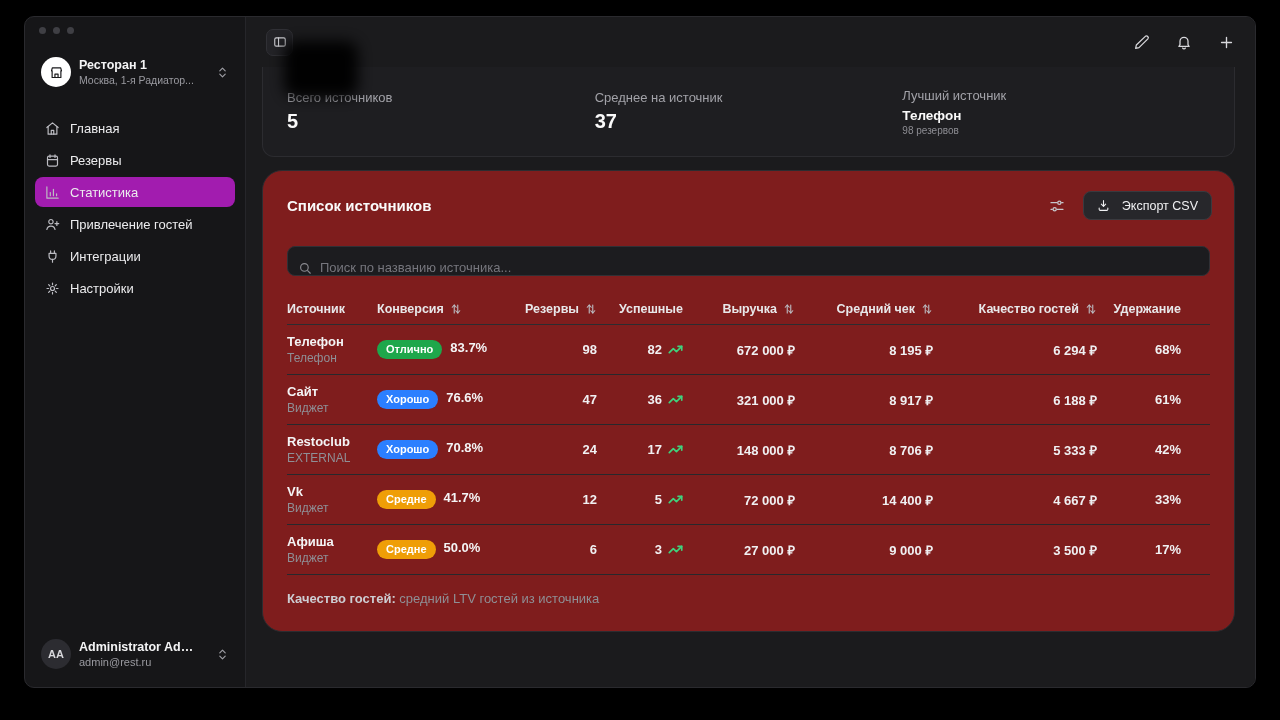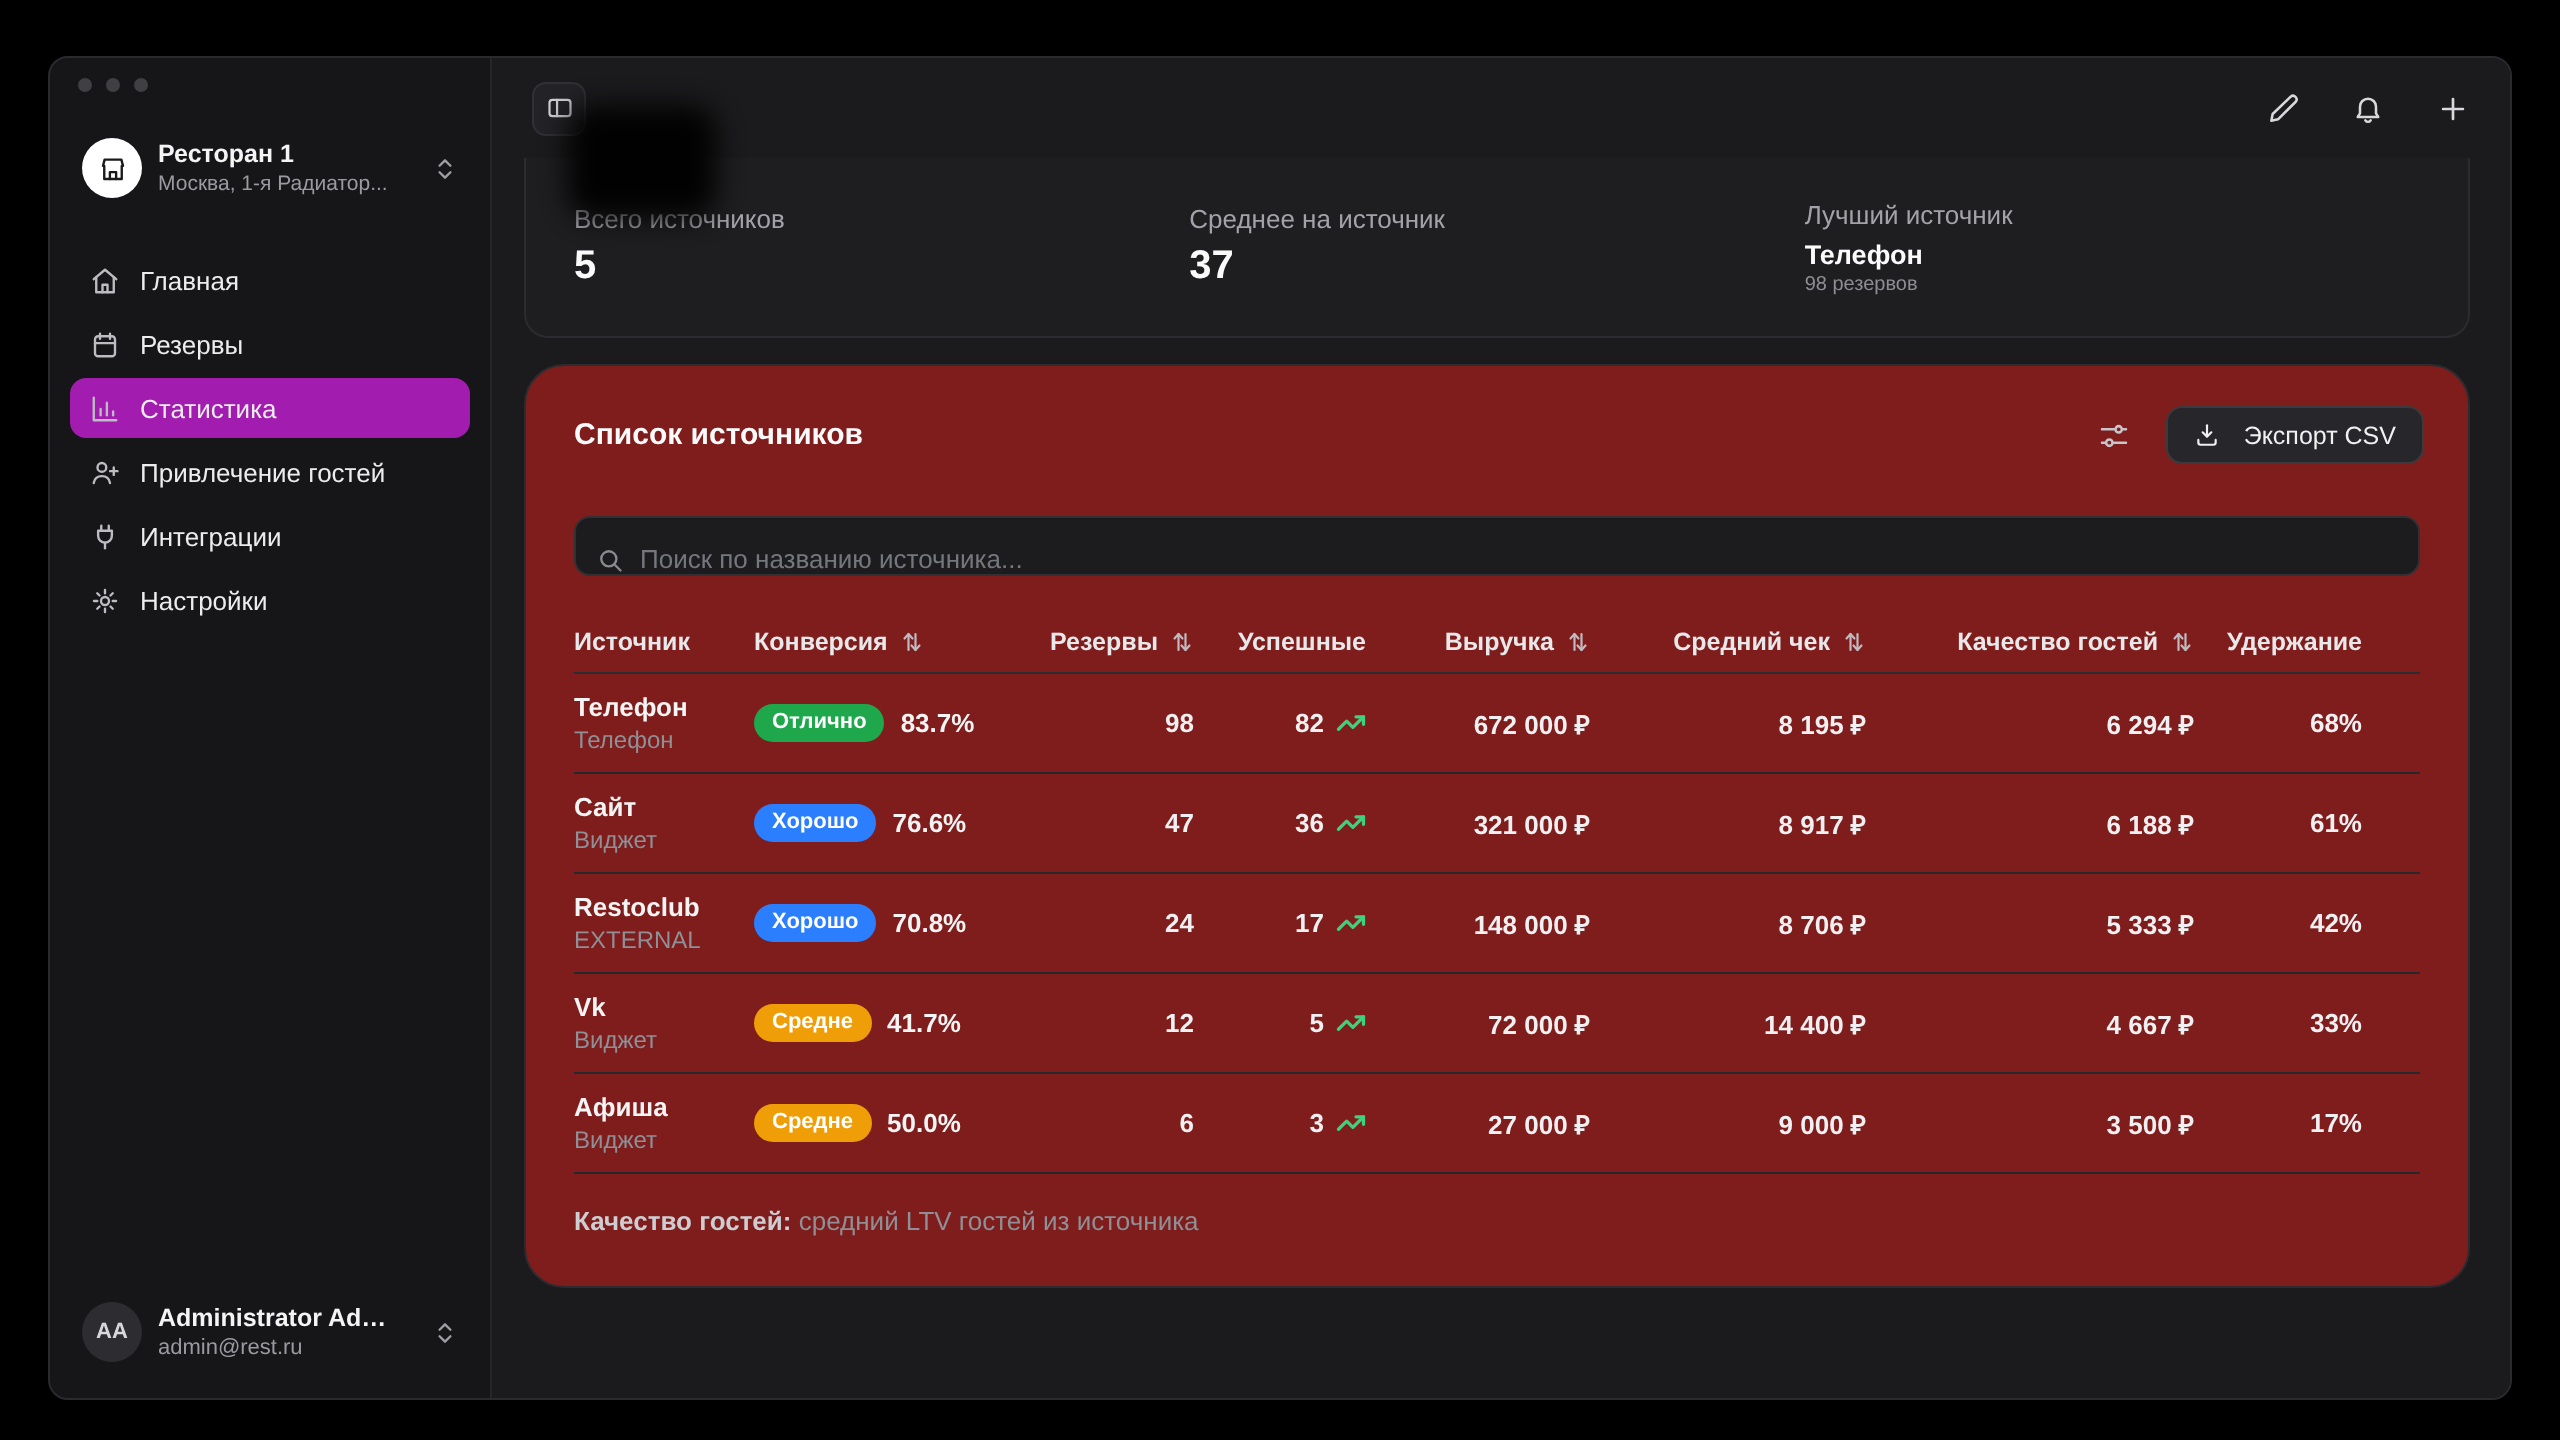--- a/index.html
+++ b/index.html
@@ -1,20 +1,20 @@
 <!DOCTYPE html>
 <html><head>
 <meta charset="utf-8">
 <style>
   * { box-sizing: border-box; margin: 0; padding: 0; }
   html, body { width: 1280px; height: 720px; background: #000; overflow: hidden;
     font-family: "Liberation Sans", sans-serif; }
   svg { display: block; }
 
-  .window { position: absolute; left: 24px; top: 28px; width: 1232px; height: 672px;
+  .window { position: absolute; left: 24px; top: 16px; width: 1232px; height: 672px;
     background: #161618; border: 1px solid #2a2a2e; border-radius: 10px; overflow: hidden; }
 
   .dots { position: absolute; left: 14px; top: 10px; display: flex; gap: 7px; z-index: 30; }
   .dot { width: 7px; height: 7px; border-radius: 50%; background: #3f3f44; }
 
   
   .sidebar { position: absolute; left: 0; top: 0; bottom: 0; width: 220px;
     padding: 38px 10px 14px; display: flex; flex-direction: column; }
   .rest { display: flex; align-items: center; gap: 8px; padding: 2px 6px; border-radius: 8px; cursor: pointer; }
   .rest-logo { width: 30px; height: 30px; border-radius: 50%; background: #fff; color: #1a1a1c;
@@ -80,21 +80,21 @@
   .thead, .trow { display: grid;
     grid-template-columns: 90px 130px 90px 86px 112px 138px 164px 84px;
     padding-right: 34px; align-items: center; }
   .thead { height: 32px; border-bottom: 1px solid #2c2c30; }
   .th { font-size: 12.5px; font-weight: bold; color: #e8e8ea; display: flex; align-items: center; gap: 6px; white-space: nowrap; }
   .th.r { justify-content: flex-end; }
   .sort { color: #bcbcc2; display: flex; flex: none; }
   .trow { height: 50px; border-bottom: 1px solid #28282c; }
   .cell-src .name { font-size: 13px; font-weight: bold; color: #f4f4f5; line-height: 17px; }
   .cell-src .type { font-size: 12px; color: #8f8f96; line-height: 16px; }
-  .cell-conv { display: flex; align-items: center; gap: 8px; }
+  .cell-conv { display: flex; align-items: flex-start; gap: 8px; }
   .badge { font-size: 11px; font-weight: bold; color: #fff; padding: 3px 9px; border-radius: 999px; line-height: 13px; white-space: nowrap; }
   .badge.green { background: #1ea74b; }
   .badge.blue  { background: #2b7fff; }
   .badge.amber { background: #ef9e07; }
   .pct { font-size: 13px; font-weight: bold; color: #f4f4f5; }
   .num { font-size: 13px; font-weight: bold; color: #f0f0f2; text-align: right; white-space: nowrap; }
   .cell-succ { display: flex; align-items: center; justify-content: flex-end; gap: 6px; }
   .trend { color: #3fd17c; display: flex; flex: none; }
 
   .footnote { margin: 16px 24px 0; font-size: 13px; color: #8f8f95; }

